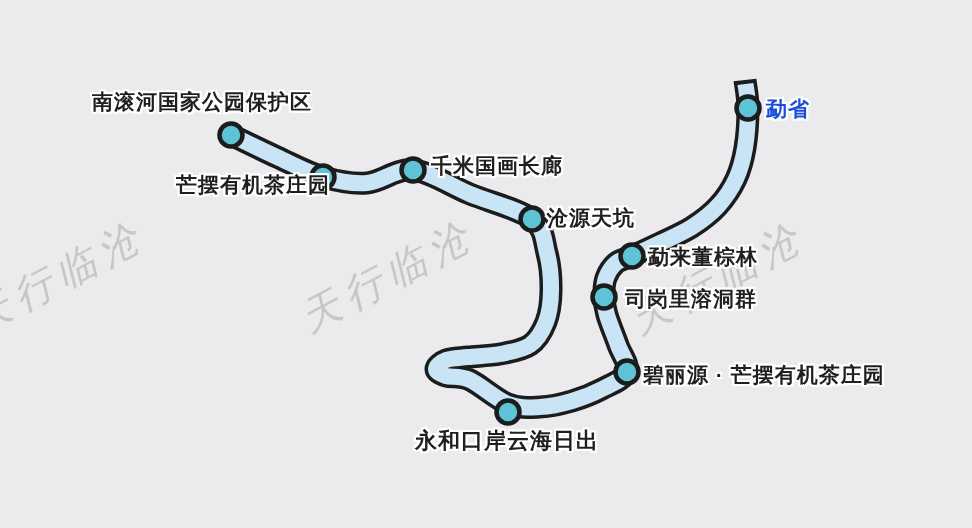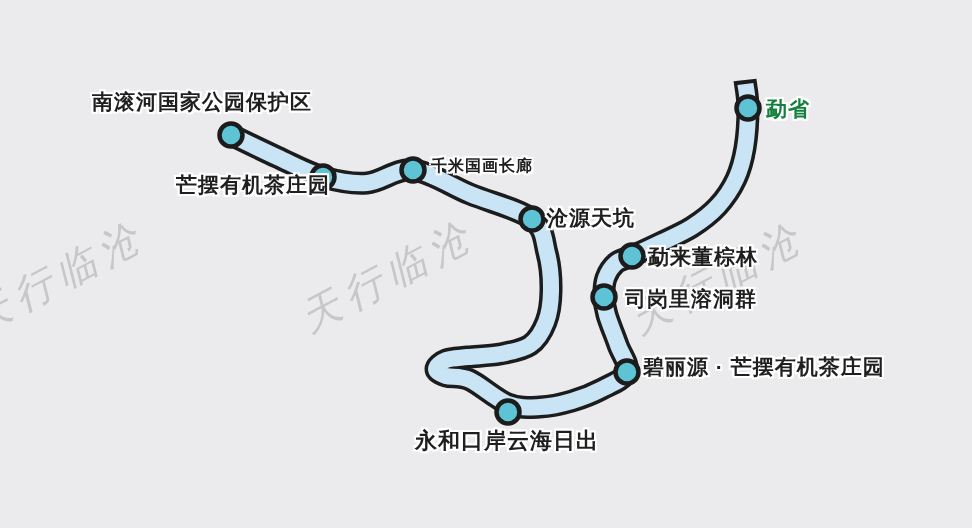--- a/index.html
+++ b/index.html
@@ -59,21 +59,21 @@
       <circle cx="748" cy="108" r="11.5" fill="#5ec3d5" stroke="#1c1c1c" stroke-width="4.5"></circle>
     </svg>
   <div id="watermarks">
       <div class="watermark" style="left: 58px; top: 277px; color: rgb(199, 199, 201); transform: translate(-50%, -50%) rotate(-28deg);">天行临沧</div>
       <div class="watermark" style="left: 388px; top: 276px; color: rgb(199, 199, 201); transform: translate(-50%, -50%) rotate(-28deg);">天行临沧</div>
       <div class="watermark" style="left: 718px; top: 278px; color: rgb(199, 199, 201); transform: translate(-50%, -50%) rotate(-28deg);">天行临沧</div>
     </div>
   <div id="labels">
       <div class="stop-label" style="left: 92px; top: 102px; color: rgb(31, 31, 31); font-size: 21px;">南滚河国家公园保护区</div>
       <div class="stop-label" style="left: 176px; top: 185px; color: rgb(31, 31, 31); font-size: 21px;">芒摆有机茶庄园</div>
-      <div class="stop-label" style="left: 431px; top: 166px; color: rgb(31, 31, 31); font-size: 16px;">千米国画长廊</div>
+      <div class="stop-label" style="left: 431px; top: 166px; color: rgb(31, 31, 31); font-size: 21px;">千米国画长廊</div>
       <div class="stop-label" style="left: 547px; top: 218px; color: rgb(31, 31, 31); font-size: 21px;">沧源天坑</div>
       <div class="stop-label" style="left: 648px; top: 257px; color: rgb(31, 31, 31); font-size: 21px;">勐来董棕林</div>
       <div class="stop-label" style="left: 625px; top: 299px; color: rgb(31, 31, 31); font-size: 21px;">司岗里溶洞群</div>
-      <div class="stop-label" style="left: 643px; top: 367px; color: rgb(31, 31, 31); font-size: 21px;">碧丽源 · 芒摆有机茶庄园</div>
+      <div class="stop-label" style="left: 643px; top: 375px; color: rgb(31, 31, 31); font-size: 21px;">碧丽源 · 芒摆有机茶庄园</div>
       <div class="stop-label" style="left: 415px; top: 441px; color: rgb(31, 31, 31); font-size: 22px;">永和口岸云海日出</div>
-      <div class="stop-label" style="left: 766px; top: 109px; color: #15803d; font-size: 21px;">勐省</div>
+      <div class="stop-label" style="left: 766px; top: 109px; color: #1d4ed8; font-size: 21px;">勐省</div>
     </div>
 </div>
 
 </body></html>

